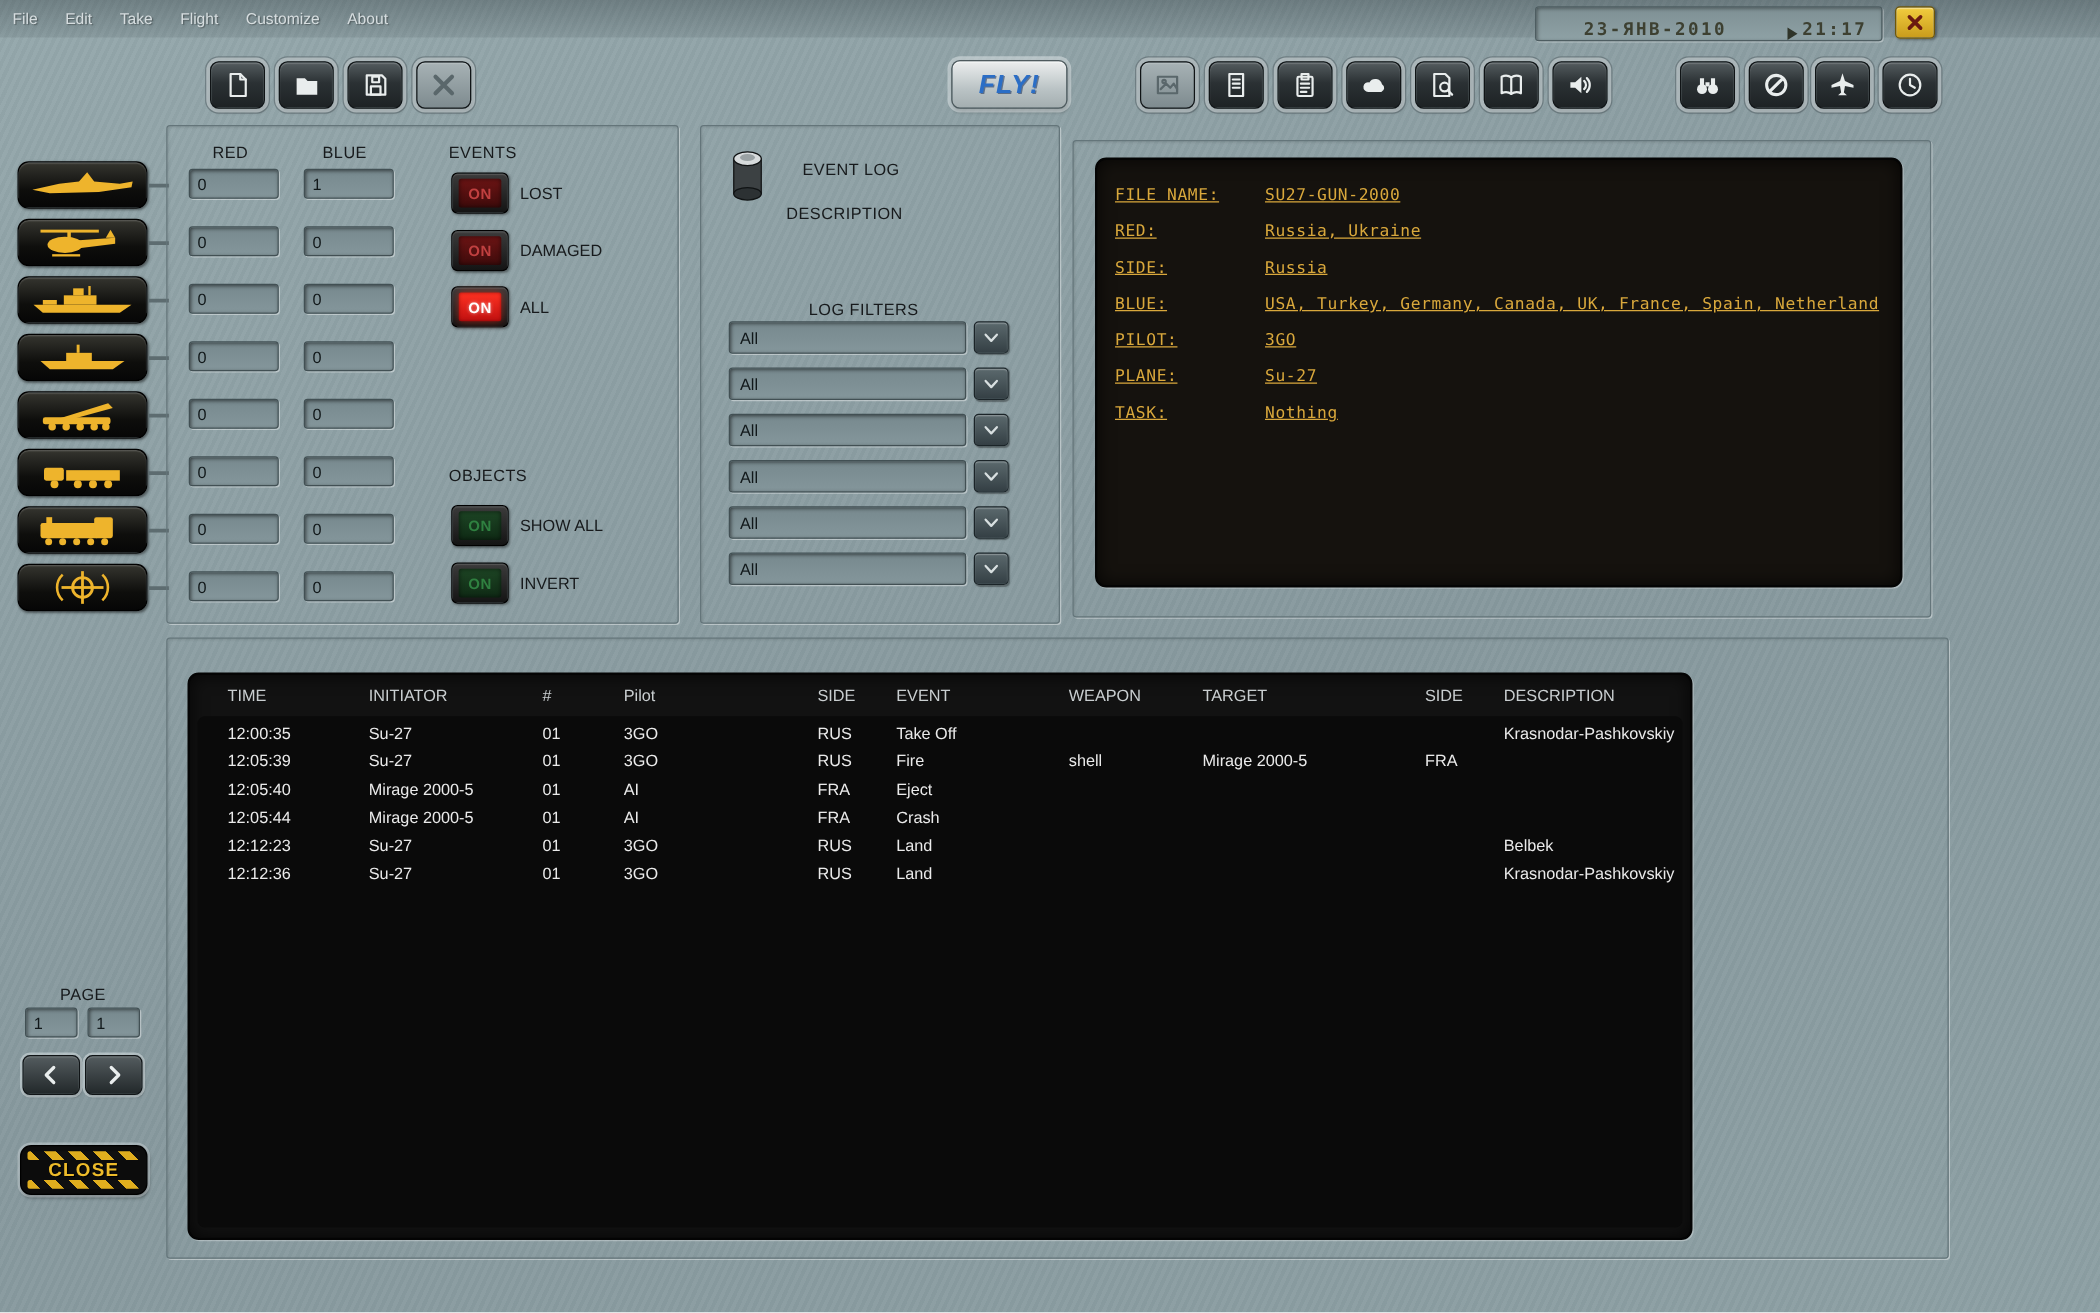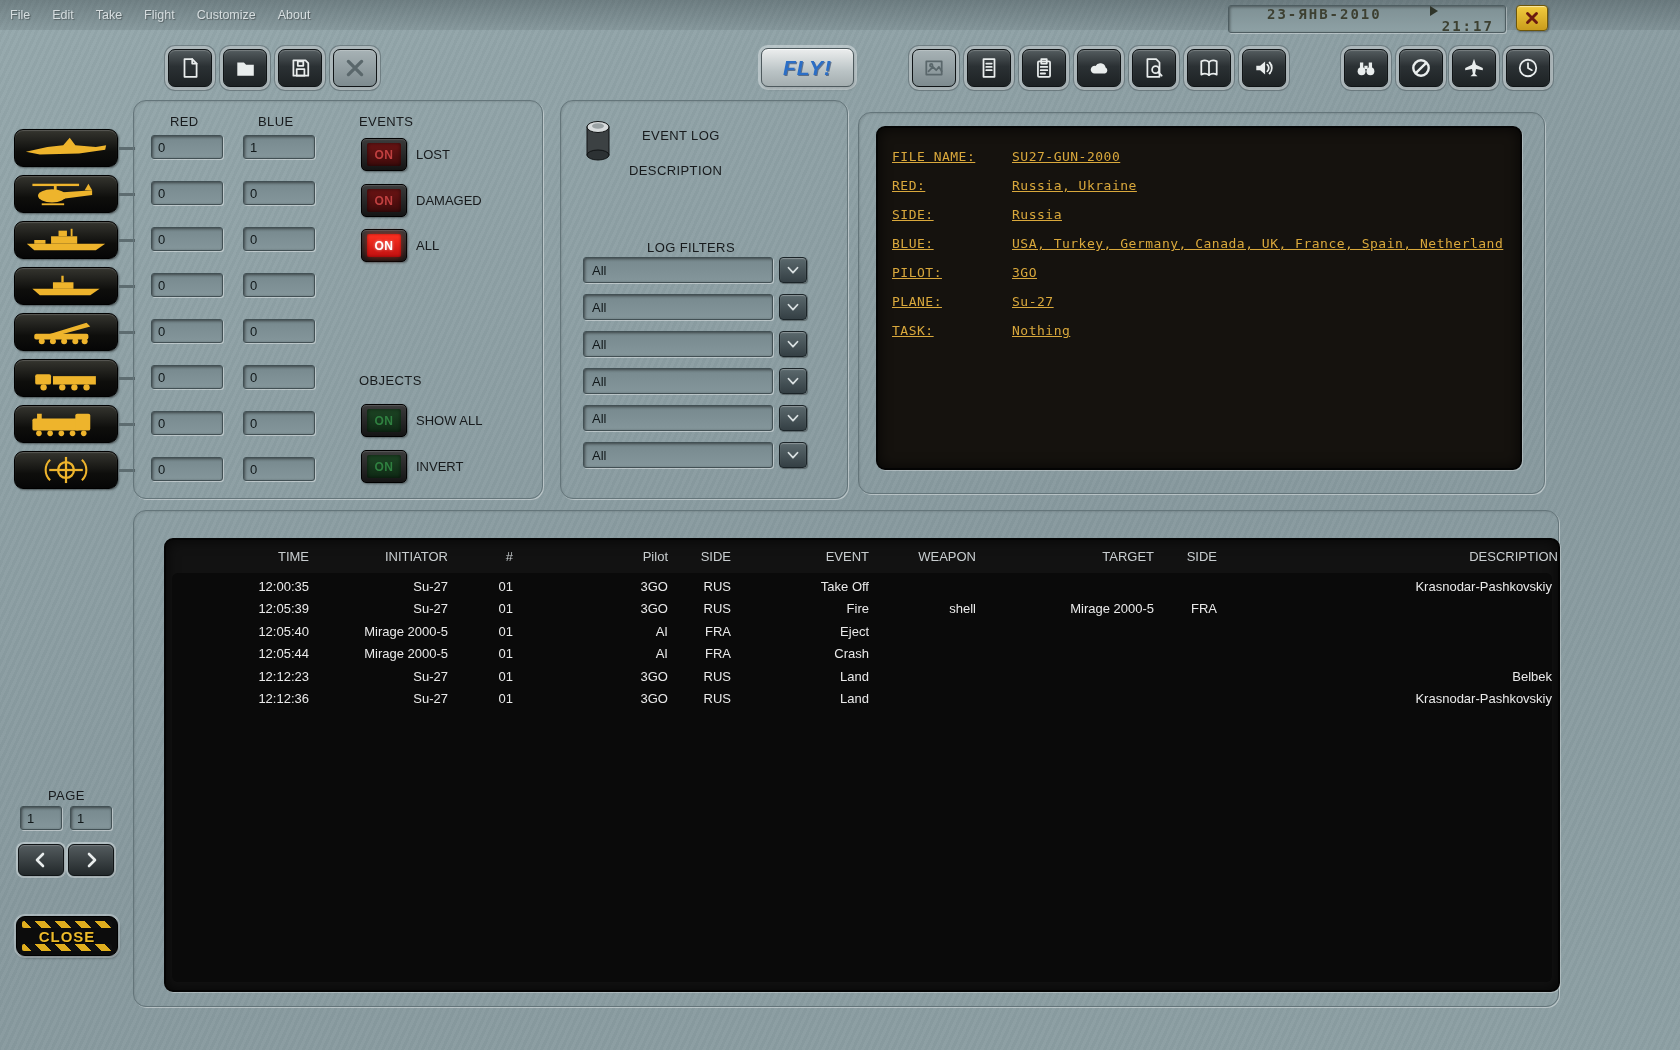--- a/index.html
+++ b/index.html
@@ -13,21 +13,21 @@
   .menubar{position:absolute;left:0;top:0;width:100%;height:30px;
     background:linear-gradient(rgba(26,36,40,0.30),rgba(26,36,40,0.10));
     display:flex;align-items:center;gap:22px;padding-left:10px;box-sizing:border-box;
     color:#d6dddf;font-size:12.5px;text-shadow:1px 1px 1px rgba(0,0,0,0.35);}
   .menu-item{cursor:pointer;}
 
   
   .clock-panel{position:absolute;left:1228px;top:5px;width:276px;height:26px;border-radius:3px;
     background:linear-gradient(#7e9094,#8ea1a5);border:1px solid #4e5d61;
     box-shadow:inset 1px 1px 3px rgba(0,0,0,0.40),1px 1px 0 rgba(255,255,255,0.35);
-    display:flex;align-items:flex-start;
+    display:flex;align-items:flex-end;
     font-family:"DejaVu Sans Mono",monospace;font-weight:bold;font-size:14px;color:#3d4031;}
   .clock-date{margin-left:38px;letter-spacing:2px;}
   .clock-play{width:0;height:0;border-left:8px solid #2f3429;border-top:5px solid transparent;border-bottom:5px solid transparent;margin-left:48px;}
   .clock-time{margin-left:4px;letter-spacing:2px;margin-top:12px;}
   .win-close{position:absolute;left:1516px;top:5px;width:32px;height:26px;border-radius:4px;
     background:linear-gradient(#f2cc3e,#c99c1c);border:1px solid #6e5608;
     box-shadow:inset 0 1px 1px rgba(255,255,255,0.55),1px 1px 2px rgba(0,0,0,0.35);
     display:flex;align-items:center;justify-content:center;cursor:pointer;padding:0;}
 
   
@@ -50,21 +50,21 @@
   
   .unit-btn{position:absolute;left:14px;width:104px;height:38px;border-radius:9px;
     background:linear-gradient(#35352f,#0e0e0c 60%,#060606);border:1px solid #000;
     box-shadow:1px 1px 2px rgba(0,0,0,0.45),inset 0 1px 1px rgba(255,255,255,0.18);
     display:flex;align-items:center;justify-content:center;cursor:pointer;padding:0;}
   .unit-btn::after{content:"";position:absolute;left:104px;top:17px;width:16px;height:3px;background:#5d6c70;}
   .unit-btn svg .y{fill:#eeb42c;stroke:none;}
   .unit-btn svg .ys{fill:none;stroke:#eeb42c;}
 
   
-  .panel{position:absolute;border:1px solid #64757a;border-radius:13px;
+  .panel{position:absolute;border:1px solid #64757a;border-radius:3px;
     box-shadow:1px 1px 0 rgba(255,255,255,0.40),inset 1px 1px 2px rgba(0,0,0,0.10);}
   .panel-label{position:absolute;font-size:13px;color:#171a1c;letter-spacing:0.4px;white-space:nowrap;}
 
   
   .inset{background:linear-gradient(#77898e,#84969b);border:1px solid #425054;border-radius:3px;
     box-shadow:inset 1px 1px 3px rgba(0,0,0,0.5),1px 1px 0 rgba(255,255,255,0.4);
     color:#11181a;font-size:13px;font-family:"Liberation Sans",sans-serif;outline:none;box-sizing:border-box;}
   .count-input{position:absolute;width:72px;height:24px;padding:0 6px;}
   .dd-field{position:absolute;width:190px;height:26px;padding:0 8px;}
   .dd-btn{position:absolute;width:28px;height:26px;border-radius:4px;padding:0;cursor:pointer;
@@ -87,21 +87,21 @@
   .toggle-label{position:absolute;font-size:13px;color:#171a1c;line-height:33px;white-space:nowrap;}
 
   
   .screen{position:absolute;background:#15120e;border-radius:9px;border:2px solid #040404;
     box-shadow:inset 0 0 14px rgba(0,0,0,0.75),1px 1px 0 rgba(255,255,255,0.30);box-sizing:border-box;}
   .mission-screen{left:876px;top:126px;width:646px;height:344px;padding:14px 0 0 14px;overflow:hidden;
     font-family:"DejaVu Sans Mono",monospace;font-size:13px;color:#d9a83c;letter-spacing:0.5px;text-decoration:underline;}
   .m-row{display:flex;height:29px;line-height:29px;white-space:nowrap;}
   .m-label{flex:0 0 120px;}
 
-  .table-screen{left:164px;top:538px;width:1396px;height:454px;background:#121212;text-align:right;}
+  .table-screen{left:150px;top:538px;width:1204px;height:454px;background:#121212;}
   .t-header{position:absolute;left:0;top:9px;width:100%;box-sizing:border-box;padding-left:30px;
     display:grid;grid-template-columns:113px 139px 65px 155px 63px 138px 107px 178px 63px 1fr;
     color:#c9ced0;font-size:13px;}
   .t-body{position:absolute;left:6px;right:6px;top:33px;bottom:8px;background:#0a0a0a;border-radius:6px;padding-top:3px;}
   .t-row{display:grid;grid-template-columns:113px 139px 65px 155px 63px 138px 107px 178px 63px 1fr;
     padding-left:24px;height:22.4px;line-height:22.4px;color:#eaeaea;font-size:13px;cursor:default;}
   .t-row span{overflow:hidden;white-space:nowrap;}
 
   
   .page-input{position:absolute;width:42px;height:24px;padding:0 6px;}

